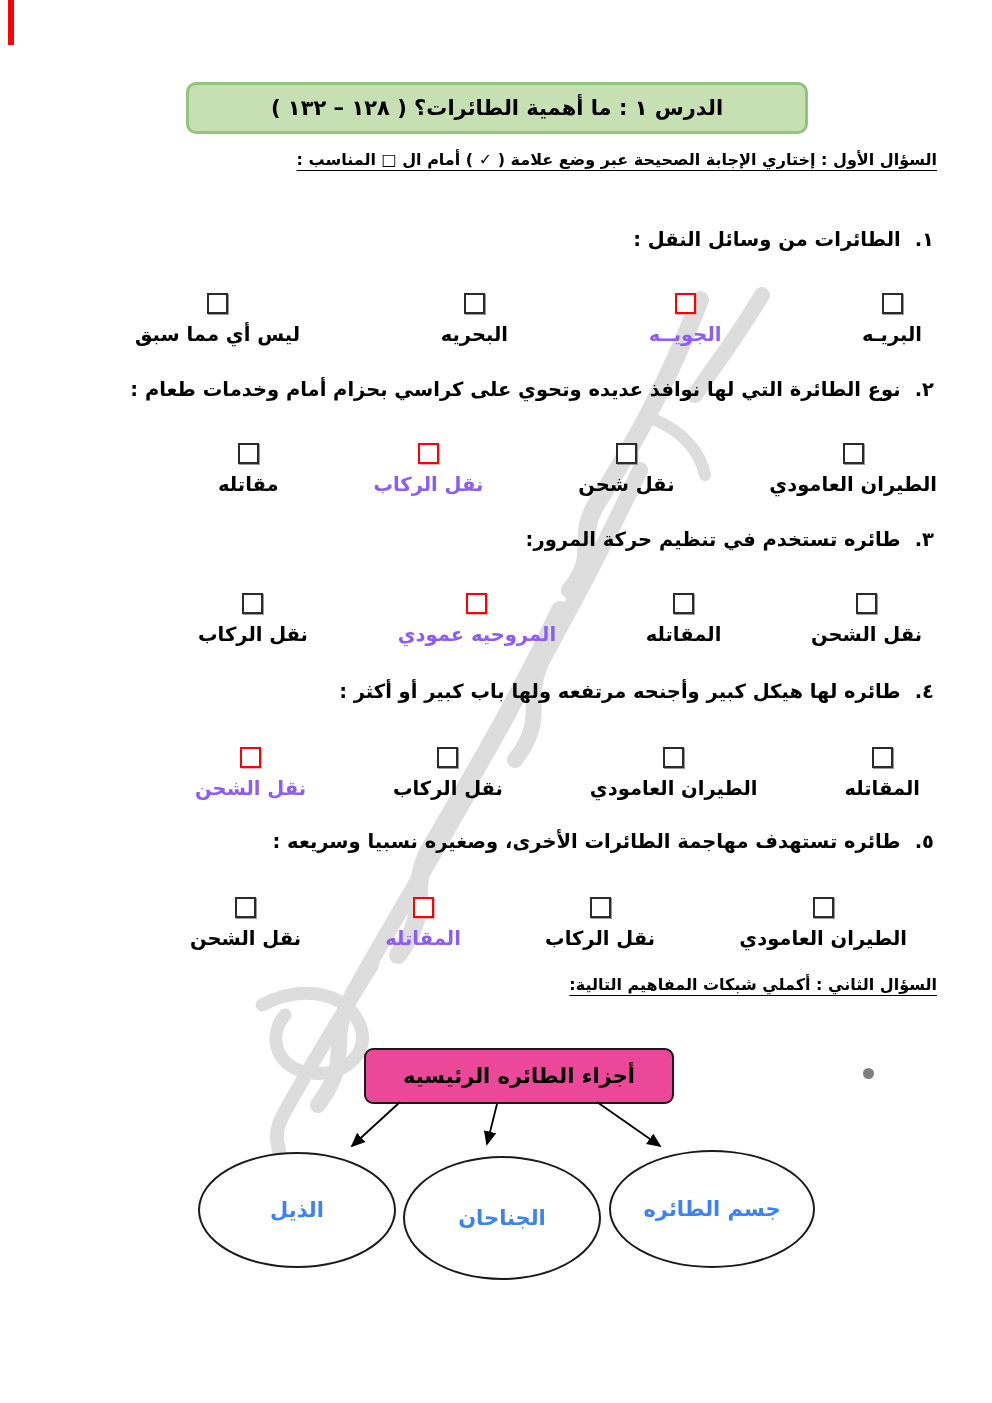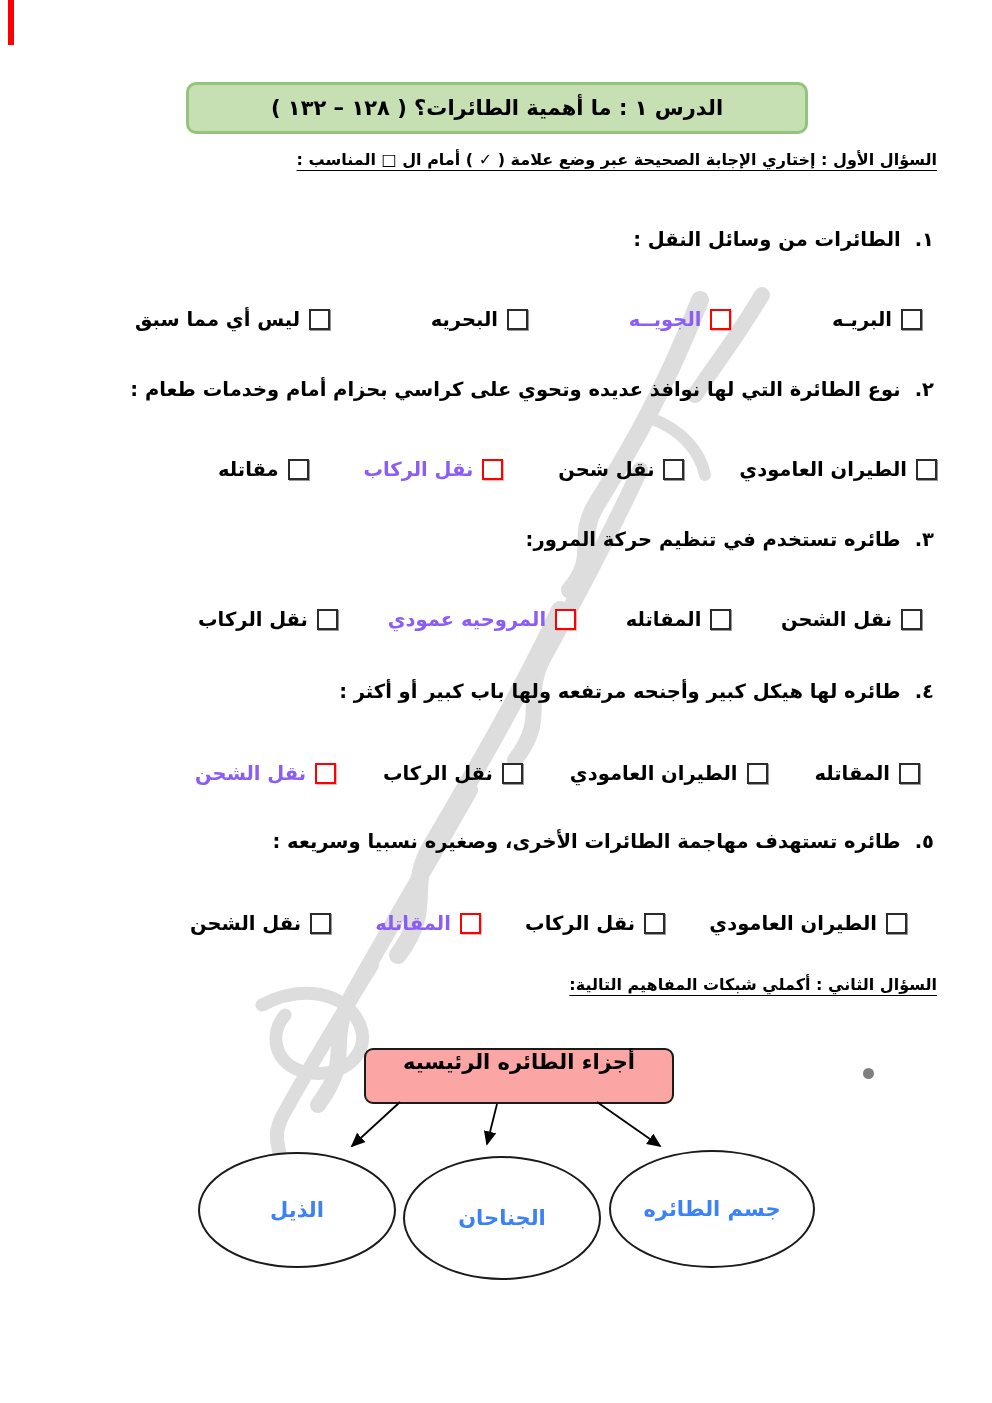--- a/index.html
+++ b/index.html
@@ -32,21 +32,21 @@
   .question{
     position:absolute;right:58px;left:40px;text-align:right;
     font-weight:bold;font-size:19.5px;
   }
   .q-num{margin-left:14px;}
 
   .opt-row{
     position:absolute;display:flex;flex-direction:row;
     justify-content:space-between;align-items:center;height:34px;
   }
-  .option{display:flex;align-items:center;gap:9px;font-weight:bold;font-size:19.5px;}
+  .option{display:flex;align-items:center;gap:9px;font-weight:bold;font-size:19.5px;flex-direction:column;}
   .cb{
     width:17px;height:17px;border:2.5px solid #2b2b2b;background:#fff;
     box-shadow:1px 1px 0 #9a9a9a;flex:0 0 auto;
   }
   .option.correct .opt-label{color:#8b5cf6;}
   .option.correct .cb{border-color:#ff0000;box-shadow:1px 1px 0 #f3b7b7;}
 
   #row-1{top:302px;right:70px;left:135px;}
   #row-2{top:452px;right:55px;left:218px;}
   #row-3{top:602px;right:70px;left:198px;}
@@ -58,22 +58,22 @@
   #q-4{top:680px;}
   #q-5{top:830px;}
 
   .bullet{
     position:absolute;top:1068px;right:118px;width:11px;height:11px;
     border-radius:50%;background:#7f7f7f;
   }
 
   .concept-box{
     position:absolute;top:1048px;left:364px;width:306px;height:52px;
-    border:2.5px solid #1a1a1a;border-radius:9px;background:#fca5a5;
-    display:flex;justify-content:center;
+    border:2.5px solid #1a1a1a;border-radius:9px;background:#ec4899;
+    display:flex;align-items:center;justify-content:center;
     font-weight:bold;font-size:21px;
   }
 
   .node{
     position:absolute;border:2.5px solid #1a1a1a;border-radius:50%;background:#fff;
     display:flex;align-items:center;justify-content:center;
     font-weight:bold;font-size:21px;color:#3b82f6;
   }
   #node-0{left:198px;top:1152px;width:194px;height:112px;}
   #node-1{left:403px;top:1156px;width:194px;height:120px;}

